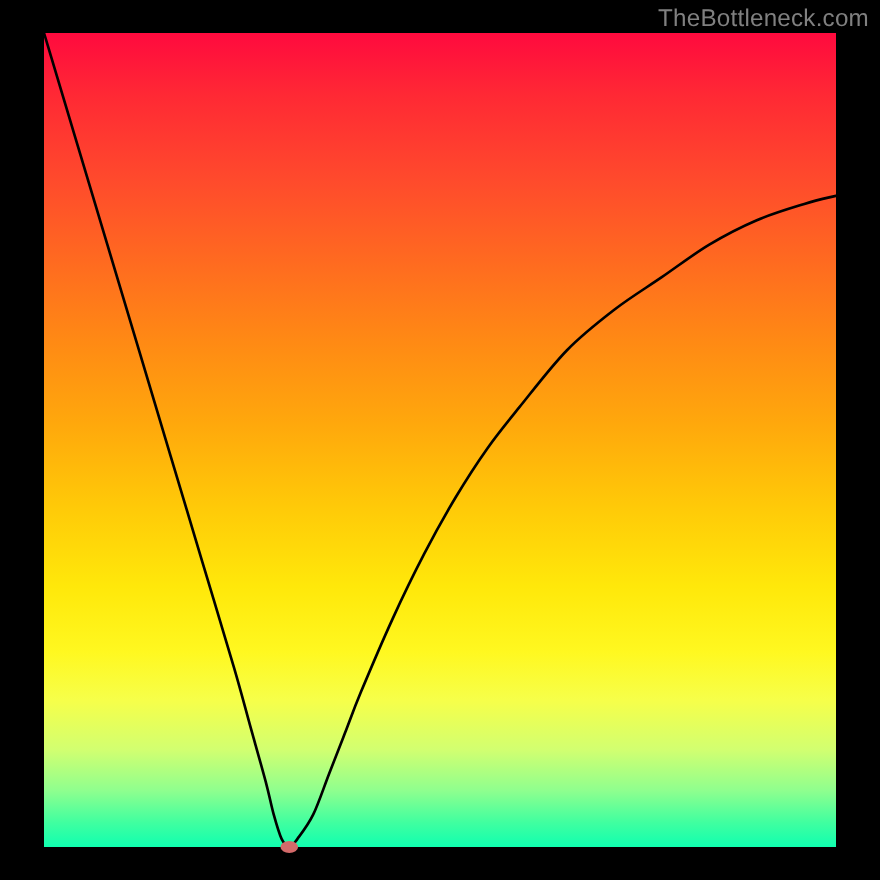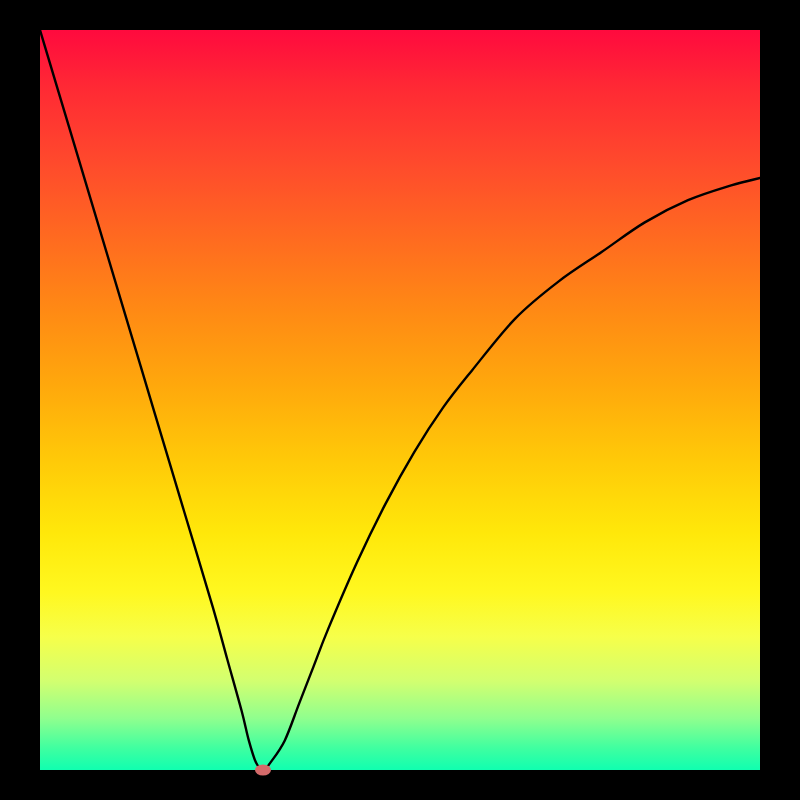--- a/index.html
+++ b/index.html
@@ -68,20 +68,21 @@
     background: #d46a6a;
     border-radius: 50%;
     transform: translate(-50%, -50%);
   }
 </style>
 </head>
 <body>
 
 <div class="frame">
 
+  <div class="watermark">TheBottleneck.com</div>
 
   <div class="plot-area">
     <div class="gradient"></div>
 
     <svg class="curve" viewBox="0 0 720 740" preserveAspectRatio="none">
       <path id="curve-path" fill="none" stroke="#000" stroke-width="2.4" stroke-linejoin="round" stroke-linecap="round" d="M 0 0 C 4.8 16.033333333333342, 19.200000000000003 64.13333333333338, 28.8 96.20000000000005 C 38.4 128.2666666666667, 48 160.33333333333331, 57.6 192.39999999999998 C 67.2 224.46666666666664, 76.8 256.53333333333336, 86.39999999999999 288.6 C 95.99999999999999 320.6666666666667, 105.6 352.73333333333335, 115.2 384.8 C 124.80000000000001 416.8666666666667, 134.4 448.93333333333334, 144 481 C 153.6 513.0666666666667, 165.59999999999997 552.5333333333334, 172.79999999999998 577.2 C 180 601.8666666666667, 182.4 611.7333333333333, 187.20000000000002 629 C 192.00000000000003 646.2666666666667, 198.00000000000003 667.2333333333333, 201.60000000000002 680.8 C 205.20000000000002 694.3666666666666, 206.39999999999998 701.7666666666667, 208.79999999999998 710.4 C 211.2 719.0333333333333, 213.6 727.6666666666667, 216 732.6 C 218.4 737.5333333333333, 220.79999999999998 740, 223.2 740 C 225.6 740, 226.8 737.5333333333333, 230.4 732.6 C 234 727.6666666666667, 240 720.2666666666667, 244.8 710.4 C 249.60000000000002 700.5333333333333, 254.39999999999998 685.7333333333333, 259.2 673.4 C 264 661.0666666666666, 268.8 648.7333333333333, 273.6 636.4 C 278.40000000000003 624.0666666666666, 280.8 616.6666666666666, 288 599.4 C 295.2 582.1333333333333, 307.20000000000005 553.7666666666667, 316.8 532.8 C 326.4 511.8333333333333, 335.99999999999994 492.1, 345.59999999999997 473.6 C 355.2 455.1, 364.8 437.83333333333337, 374.40000000000003 421.8 C 384.00000000000006 405.76666666666665, 393.6 390.9666666666667, 403.20000000000005 377.40000000000003 C 412.80000000000007 363.83333333333337, 420 355.2, 432 340.4 C 444 325.59999999999997, 460.80000000000007 303.40000000000003, 475.20000000000005 288.6 C 489.6 273.8, 504 262.7, 518.4 251.59999999999997 C 532.8 240.49999999999997, 547.2 231.86666666666667, 561.6 222 C 576 212.13333333333333, 590.4 201.03333333333333, 604.8 192.39999999999998 C 619.1999999999999 183.76666666666662, 633.6 176.3666666666666, 648 170.19999999999993 C 662.4 164.03333333333327, 679.1999999999999 159.09999999999997, 691.1999999999999 155.39999999999998 C 703.1999999999999 151.7, 715.2 149.23333333333332, 720 148"></path>
     </svg>
 
     <div class="marker" id="marker" style="left: 223.2px; top: 740px;"></div>
   </div>

